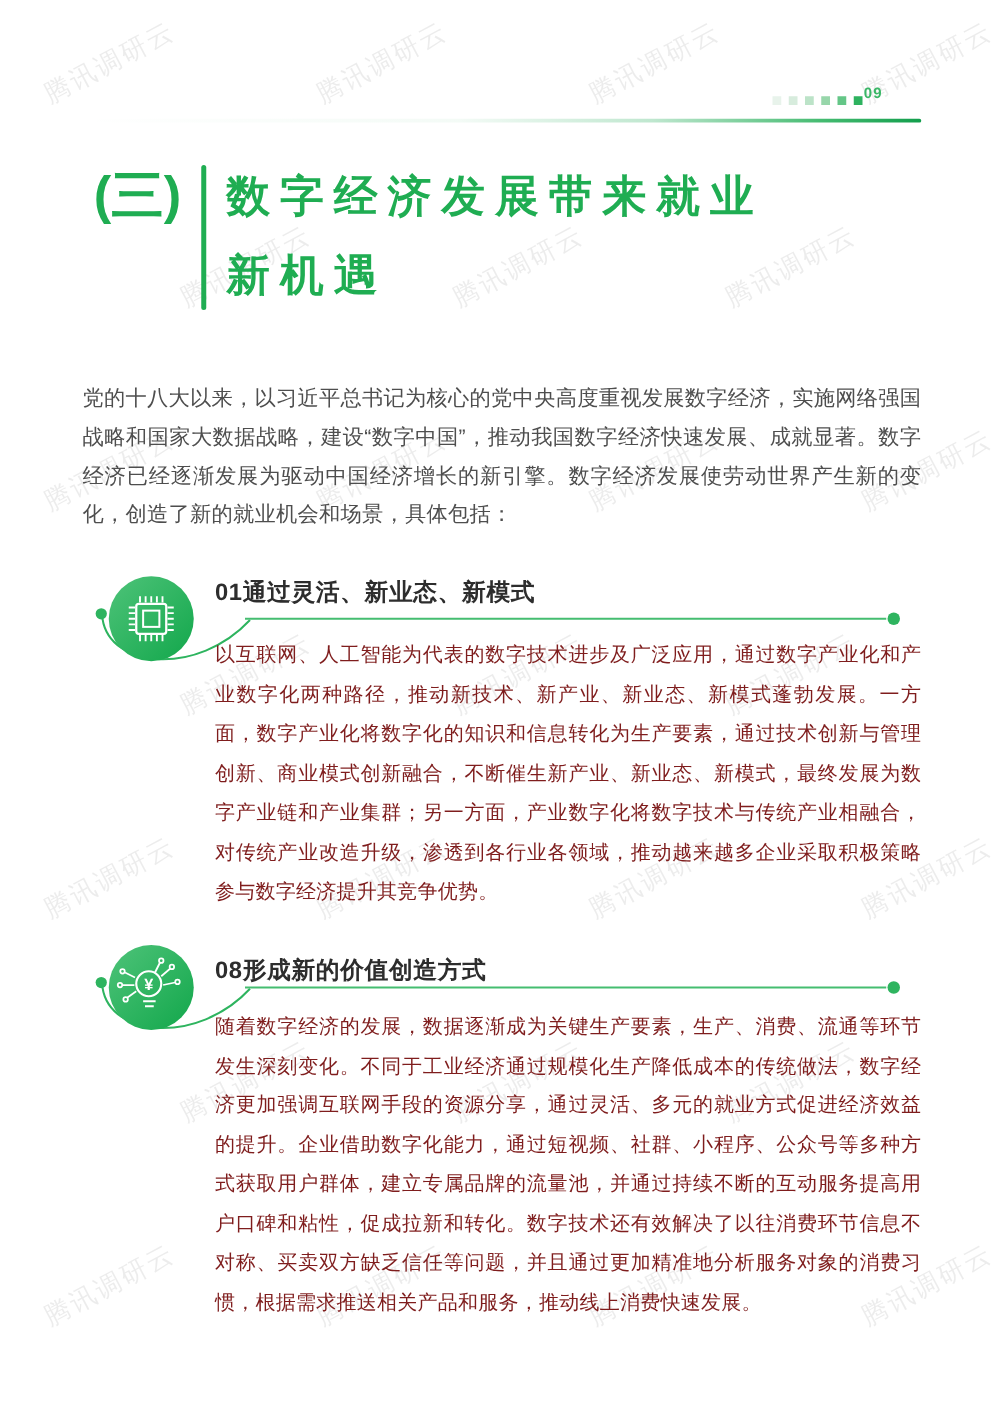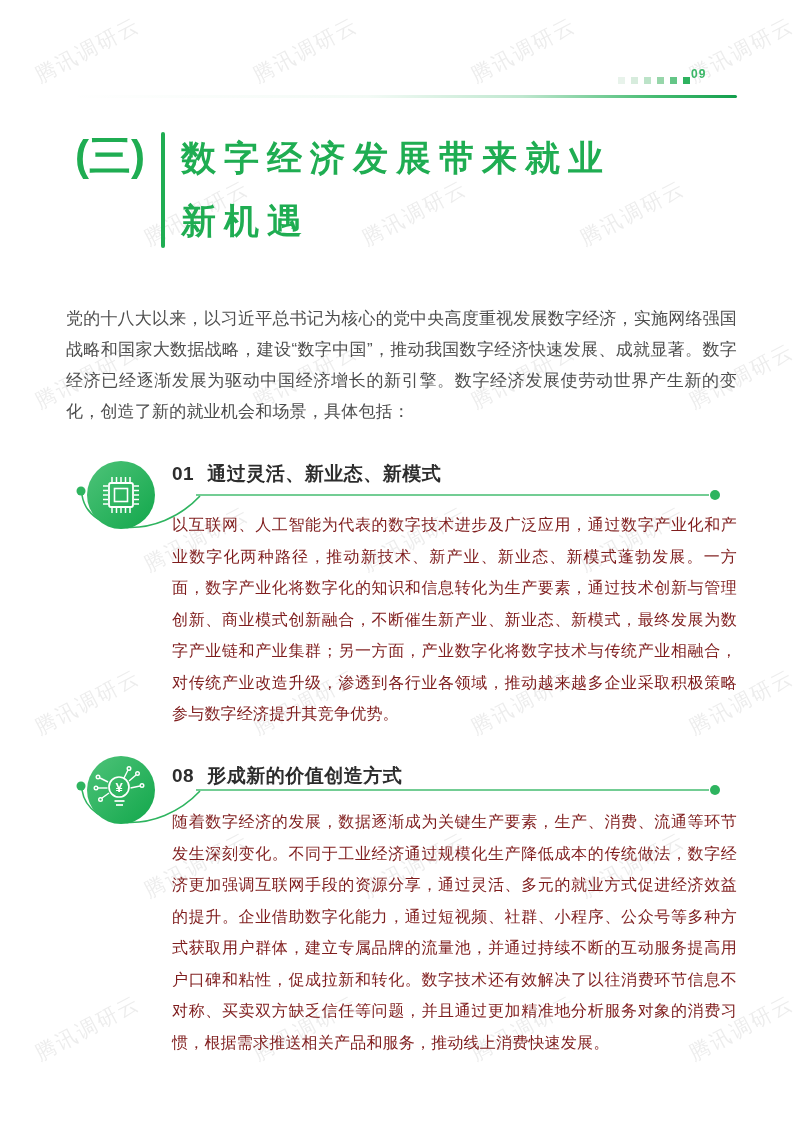--- a/index.html
+++ b/index.html
@@ -24,21 +24,21 @@
   .title-text{font-size:35px;font-weight:700;line-height:63px;letter-spacing:8px;}
   .title-text span{display:block;}
 
   
   .intro{position:absolute;left:66px;top:303px;width:671px;font-size:17px;line-height:31px;
       color:#4e4e4e;text-align:justify;letter-spacing:0.2px;}
 
   
   .sec-rail{position:absolute;left:66px;width:671px;height:90px;}
   .sec-heading{position:absolute;left:172px;font-size:19px;font-weight:700;color:#2d2d2d;letter-spacing:0.5px;}
-  .sec-num{margin-right:13px;}
+  .sec-num{}
   .sec-body{position:absolute;left:172px;width:565px;font-size:16px;line-height:31.5px;
       color:#7f1d1d;text-align:justify;letter-spacing:0.2px;}
 </style>
 </head>
 <body>
 
 <div class="page">
   <div class="wm-layer" id="wm-layer">
       <span class="wm" style="left: 30px; top: 36px;">腾讯调研云</span>
       <span class="wm" style="left: 248px; top: 36px;">腾讯调研云</span>

